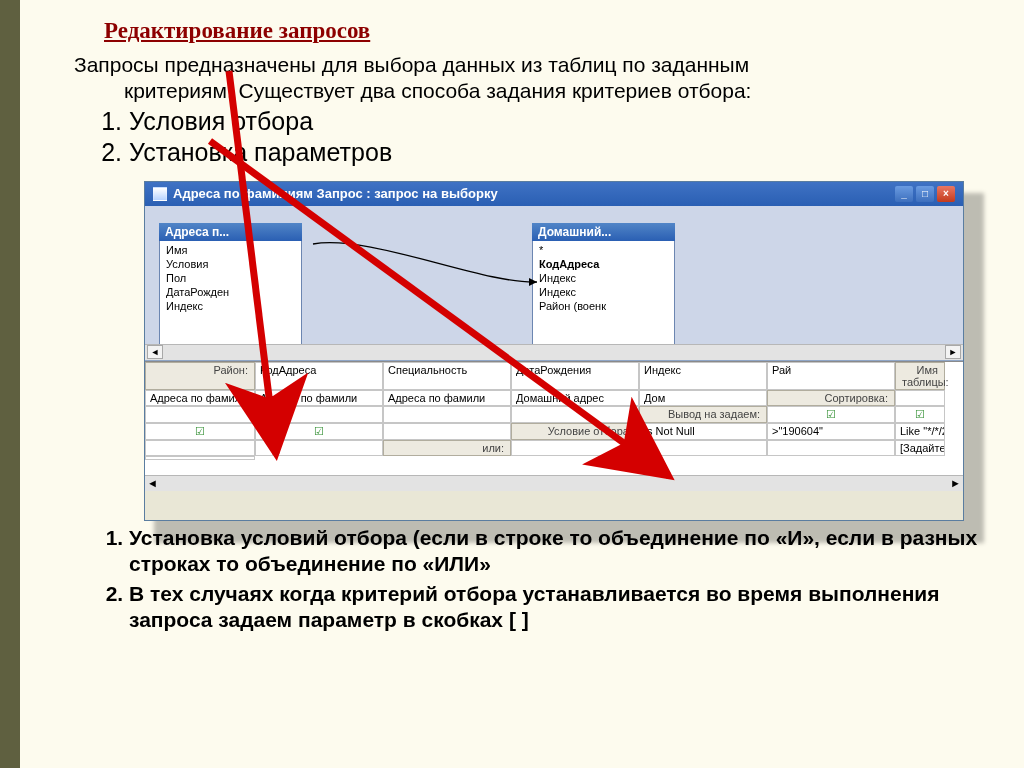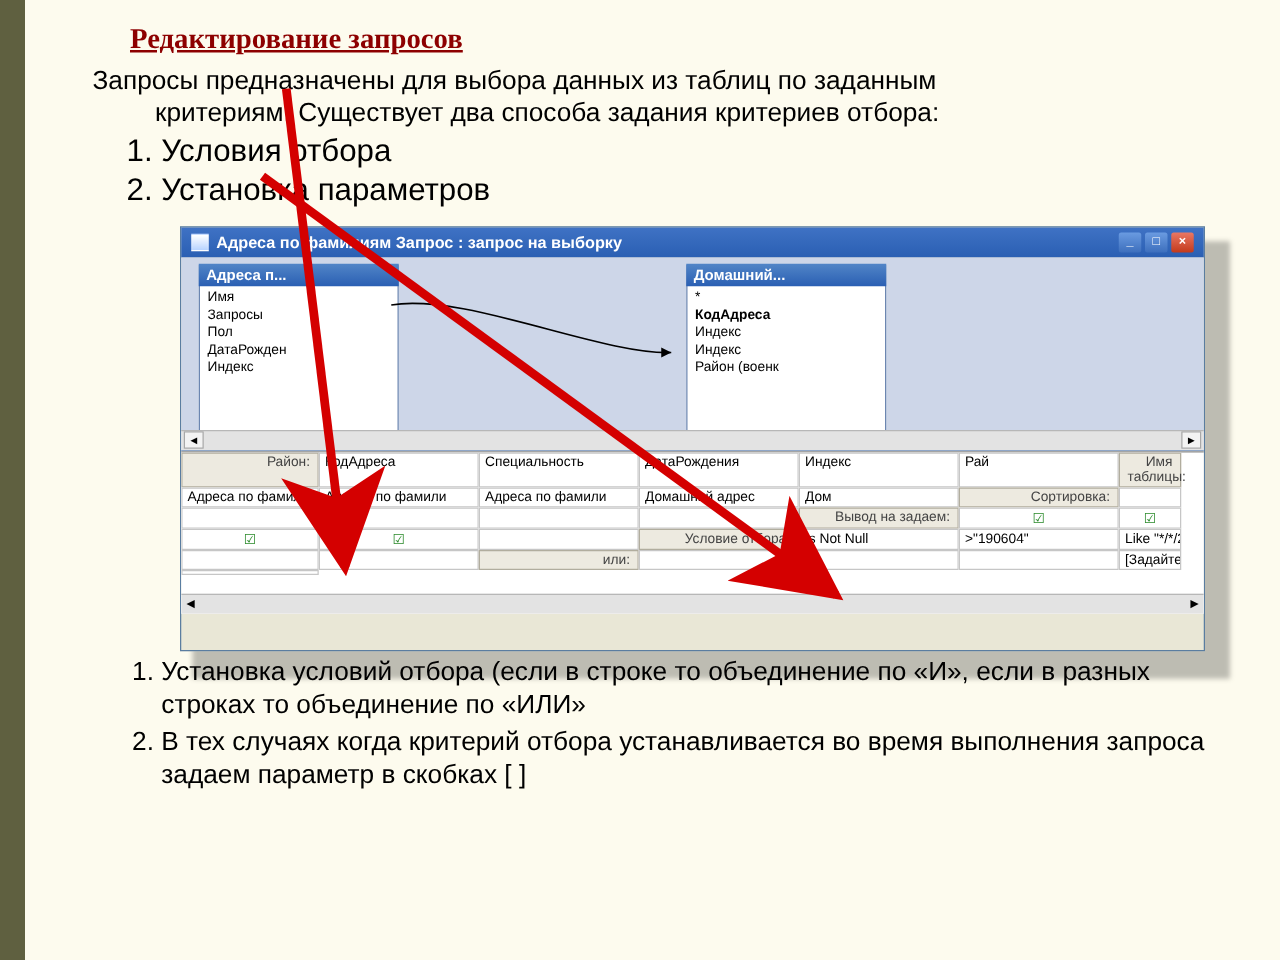--- a/index.html
+++ b/index.html
@@ -48,22 +48,22 @@
     color: #fff; font-weight: bold; }
   .winbtn.min { background: linear-gradient(#6a9be1,#3d6fbd); }
   .winbtn.max { background: linear-gradient(#6a9be1,#3d6fbd); }
   .winbtn.close { background: linear-gradient(#e97763,#c33a1c); }
   .upper {
     height: 155px; background: #cdd6e8; padding: 6px 14px 6px 14px;
     display: flex; gap: 230px; position: relative;
     border-bottom: 1px solid #8fa6c7;
   }
   .tablebox {
-    width: 160px; background: #fff; border: 1px solid #6c86b1;
-    border-top: none; position: relative;
+    width: 143px; background: #fff; border: 1px solid #6c86b1;
+    border-top: none; position: relative; margin-top: 12px;
   }
   .tablebox .hdr {
     background: linear-gradient(#5185c7,#2a5fb3); color: #fff;
     font-weight: bold; padding: 2px 6px; font-size: 12px;
     margin: -1px -1px 0 -1px;
   }
   .tablebox ul { list-style: none; padding: 2px; font-size: 11px; }
   .tablebox li { padding: 1px 4px; white-space: nowrap; overflow: hidden; }
   .tablebox li.bold { font-weight: bold; }
   .join-line {
@@ -96,21 +96,21 @@
     position: absolute; left: 0; bottom: 0; width: 100%; height: 16px;
     background: #e3e3e3; border-top: 1px solid #b7b7b7;
     display: flex; justify-content: space-between; align-items: center;
     padding: 0 2px;
   }
   .arrows { position: absolute; left: 0; top: 0; width: 100%; height: 100%;
     pointer-events: none; }
   .subtitle { text-align: center; font-size: 21px; text-decoration: underline;
     margin-top: 6px; }
   ol.bottom { padding-left: 55px; font-size: 21px; margin-top: 4px; }
-  ol.bottom li { margin: 0 0 4px 30px; line-height: 1.25; }
+  ol.bottom li { margin: 0 0 4px 30px; line-height: 1.25; font-weight: bold; }
 </style>
 </head>
 <body>
 
 <div class="sidebar-accent"></div>
 
 <div class="content">
   <div class="title">Редактирование запросов</div>
 
   <div class="para">Запросы предназначены для выбора данных из таблиц по заданным</div>
@@ -133,21 +133,21 @@
           <div class="winbtn max">□</div>
           <div class="winbtn close">×</div>
         </div>
       </div>
 
       <div class="upper">
         <div class="tablebox">
           <div class="hdr">Адреса п...</div>
           <ul>
             <li>Имя</li>
-            <li>Запросы</li>
+            <li>Условия</li>
             <li>Пол</li>
             <li>ДатаРожден</li>
             <li>Индекс</li>
           </ul>
         </div>
         <div class="tablebox">
           <div class="hdr">Домашний...</div>
           <ul>
             <li>*</li>
             <li class="bold">КодАдреса</li>

